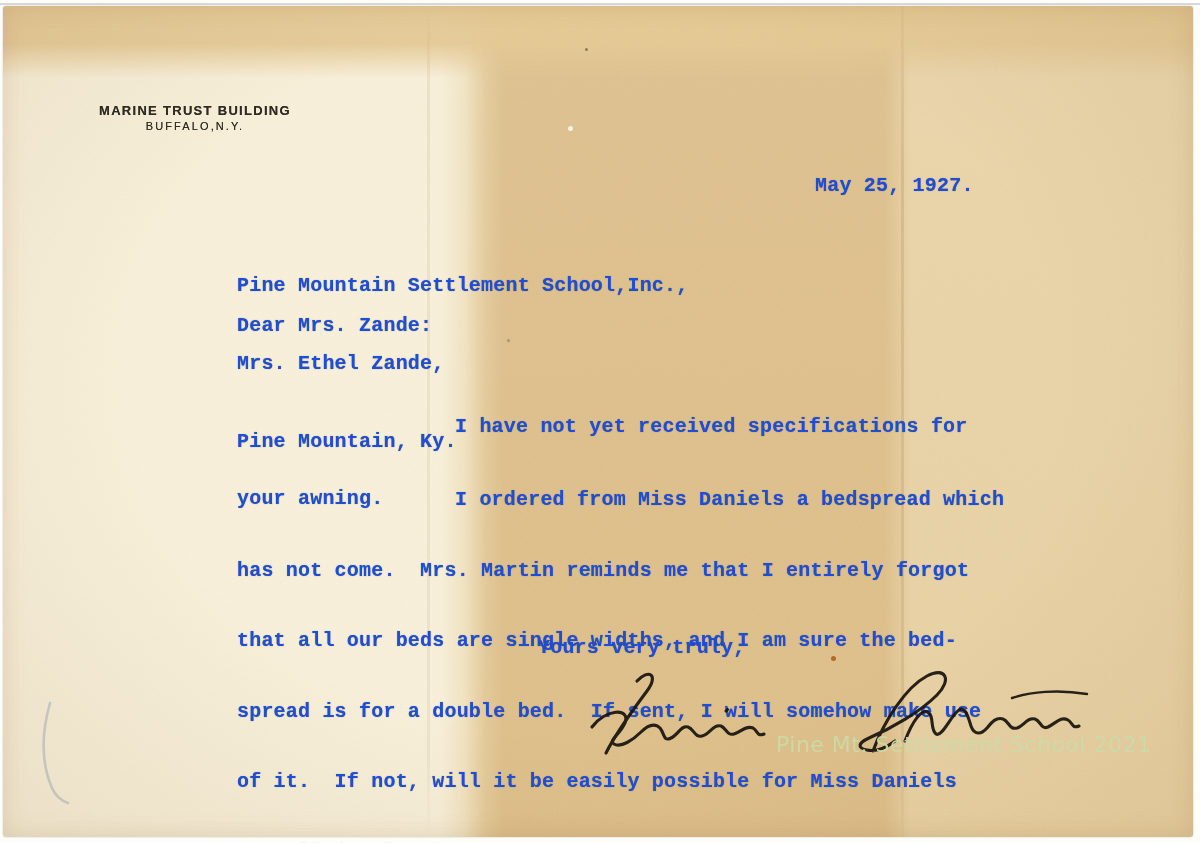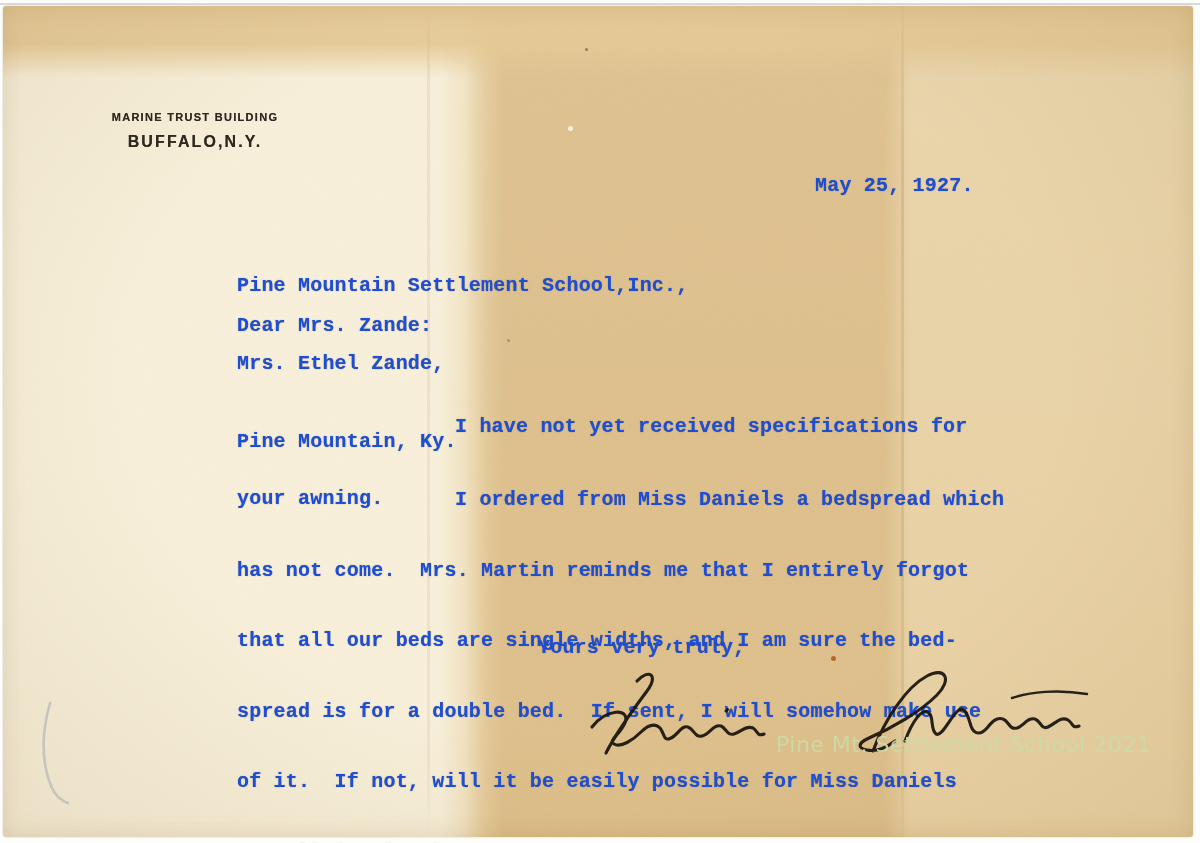--- a/index.html
+++ b/index.html
@@ -41,23 +41,23 @@
     font-size:20px;line-height:23.5px;font-weight:700;
     color:#1d4ed8;letter-spacing:0.2px;white-space:pre;
     text-shadow:0 0 1px rgba(54,44,31,0.55);
   }
   .letterhead{
     position:absolute;left:75px;top:94px;width:240px;text-align:center;
     color:#2e2921;
   }
   .lh-name{font-size:17px;font-weight:700;letter-spacing:1.6px;
     text-shadow:0 0 .5px rgba(46,41,33,.8);}
-  .lh-sub{font-size:11px;font-weight:700;letter-spacing:1.3px;margin-top:17px;
+  .lh-sub{font-size:13px;font-weight:700;letter-spacing:1.3px;margin-top:9px;
     text-shadow:0 0 .5px rgba(46,41,33,.7);}
-  .lh-sub2{font-size:16px;font-weight:700;letter-spacing:2.1px;margin-top:10px;
+  .lh-sub2{font-size:11px;font-weight:400;letter-spacing:2.1px;margin-top:2px;
     text-shadow:0 0 .5px rgba(46,41,33,.7);}
 
   .date-line{left:815px;top:174px;}
   .recipient{left:237px;top:221px;line-height:26px;}
   .salutation{left:237px;top:314px;}
   .para1{left:237px;top:367px;line-height:24px;}
   .para1 .indent{margin-left:218px;}
   .para2{left:237px;top:441px;}
   .para2 .indent{margin-left:218px;}
   .closing-line{left:538px;top:636px;text-align:right;}

